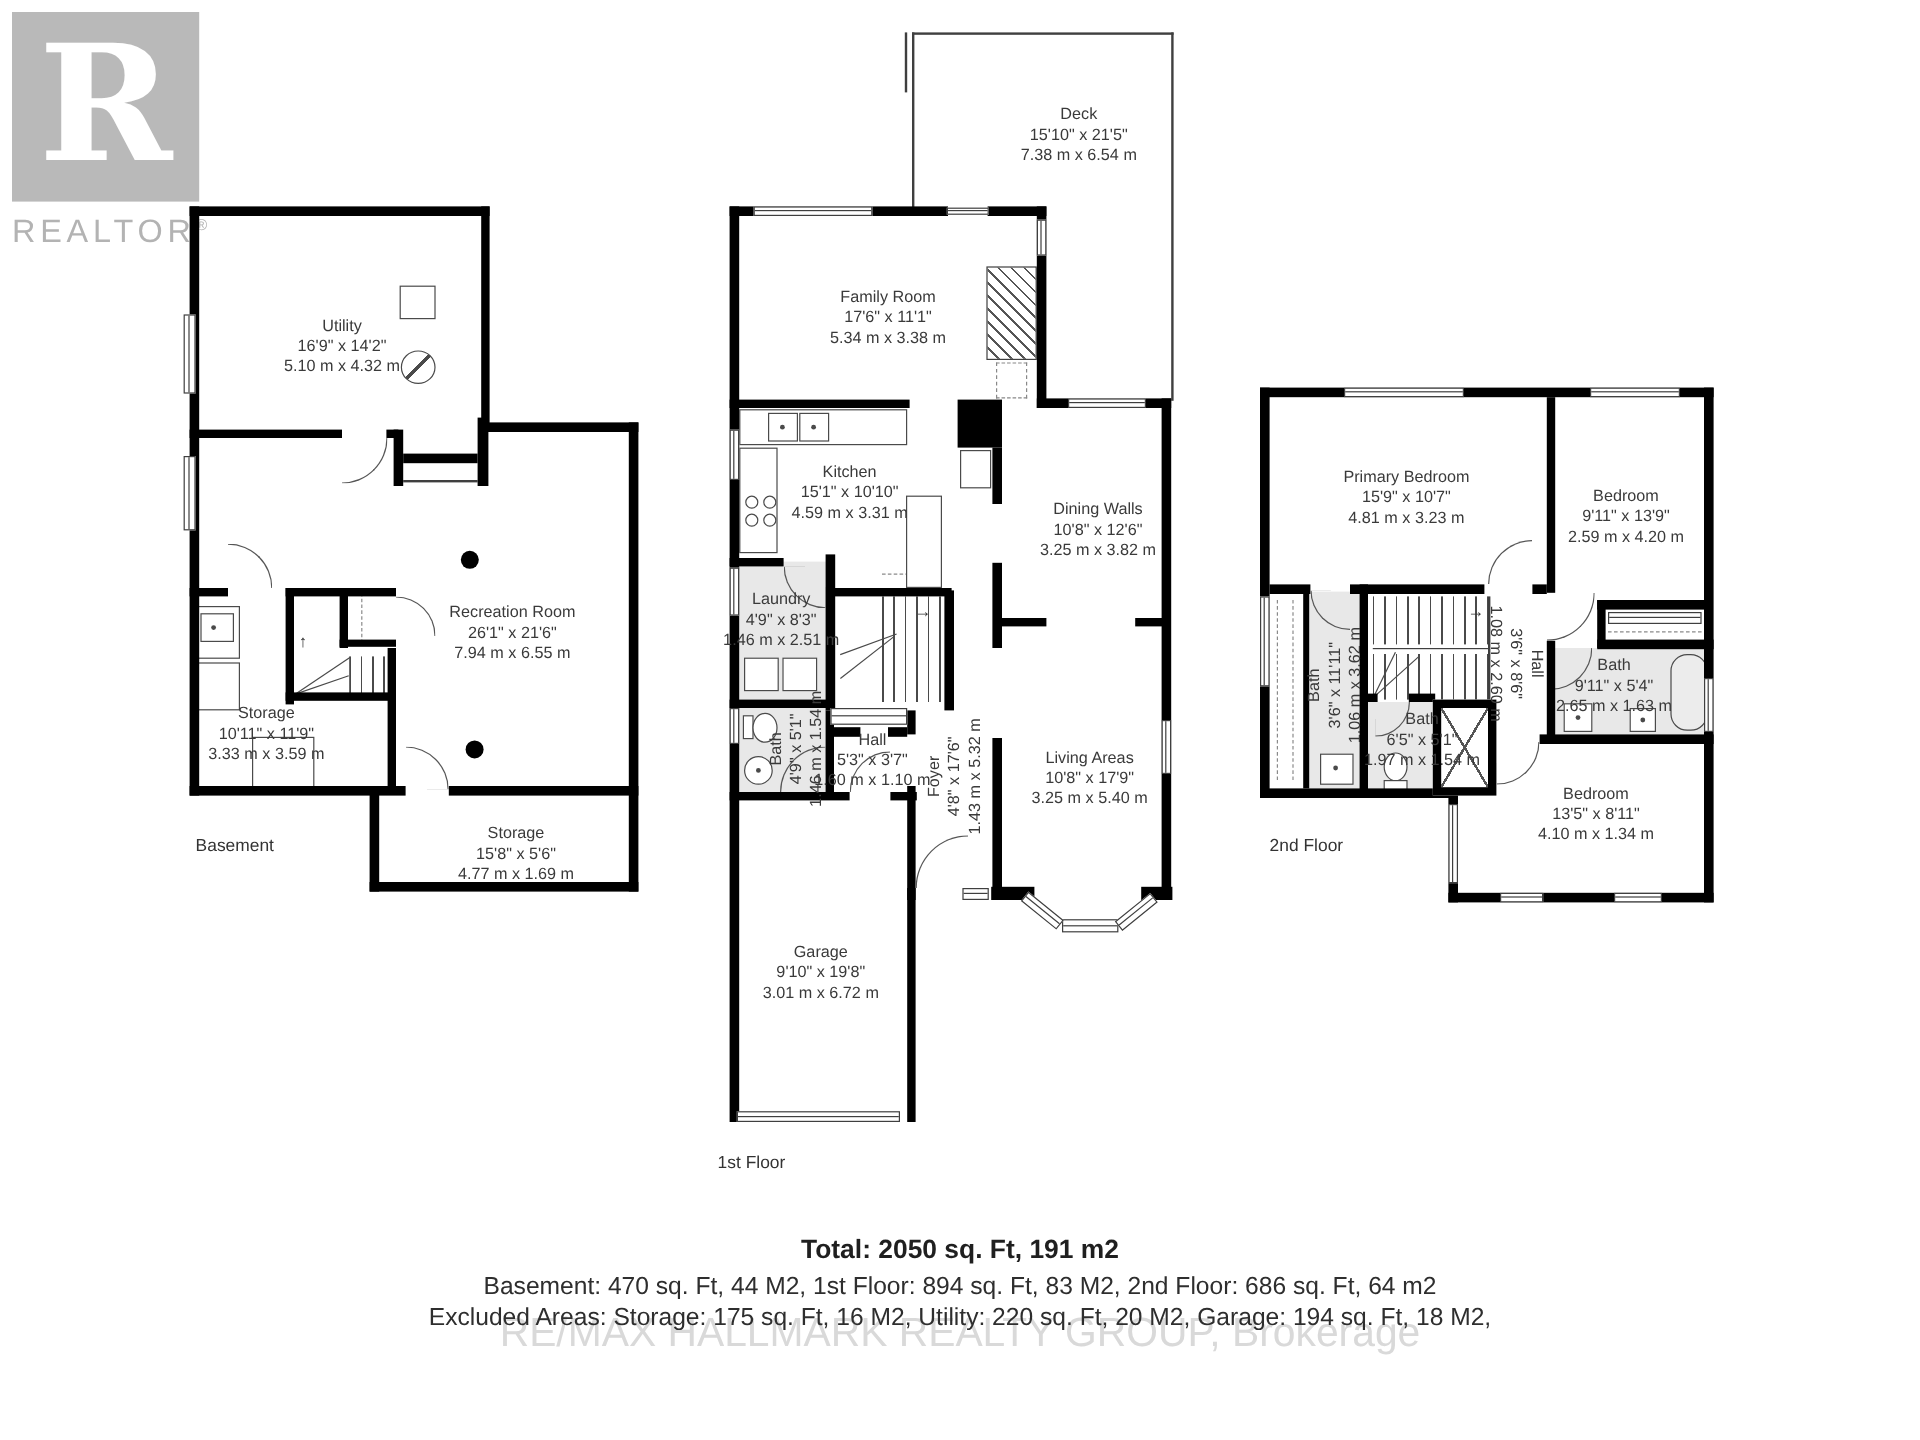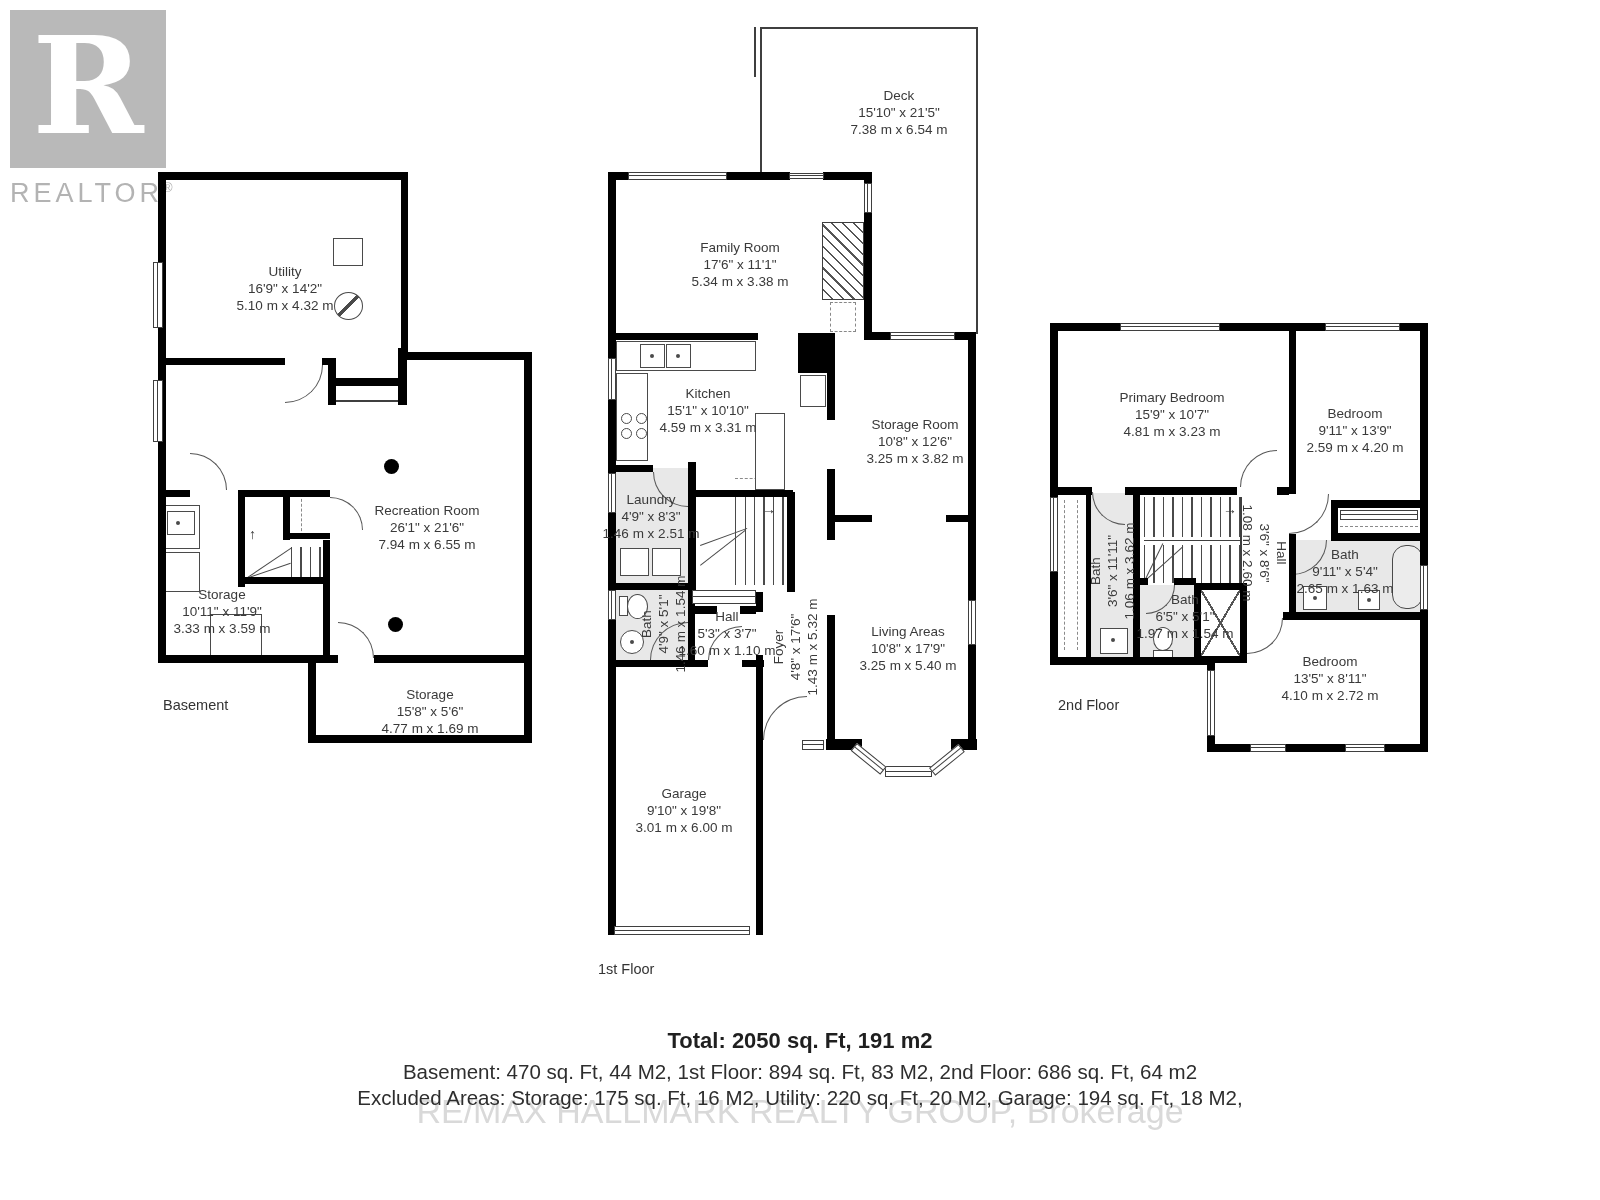--- a/index.html
+++ b/index.html
@@ -241,21 +241,21 @@
       <div>Family Room</div>
       <div>17'6" x 11'1"</div>
       <div>5.34 m x 3.38 m</div>
     </div>
     <div class="lbl" style="left:708px;top:410px">
       <div>Kitchen</div>
       <div>15'1" x 10'10"</div>
       <div>4.59 m x 3.31 m</div>
     </div>
     <div class="lbl" style="left:915px;top:441px">
-      <div>Storage Room</div>
+      <div>Dining Walls</div>
       <div>10'8" x 12'6"</div>
       <div>3.25 m x 3.82 m</div>
     </div>
     <div class="lbl" style="left:651px;top:516px">
       <div>Laundry</div>
       <div>4'9" x 8'3"</div>
       <div>1.46 m x 2.51 m</div>
     </div>
     <div class="lbl vlbl" style="left:663px;top:624px">
       <div>Bath</div>
@@ -273,21 +273,21 @@
       <div>1.43 m x 5.32 m</div>
     </div>
     <div class="lbl" style="left:908px;top:648px">
       <div>Living Areas</div>
       <div>10'8" x 17'9"</div>
       <div>3.25 m x 5.40 m</div>
     </div>
     <div class="lbl" style="left:684px;top:810px">
       <div>Garage</div>
       <div>9'10" x 19'8"</div>
-      <div>3.01 m x 6.00 m</div>
+      <div>3.01 m x 6.72 m</div>
     </div>
     <div class="ftitle" style="left:598px;top:961px">1st Floor</div>
   </div>
 
   <div class="floor">
 
     <div class="g" style="left:1090px;top:493px;width:45px;height:164px"></div>
     <div class="g" style="left:1140px;top:585px;width:54px;height:74px"></div>
     <div class="g" style="left:1291px;top:540px;width:129px;height:72px"></div>
 
@@ -376,21 +376,21 @@
       <div>1.97 m x 1.54 m</div>
     </div>
     <div class="lbl" style="left:1345px;top:571px">
       <div>Bath</div>
       <div>9'11" x 5'4"</div>
       <div>2.65 m x 1.63 m</div>
     </div>
     <div class="lbl" style="left:1330px;top:678px">
       <div>Bedroom</div>
       <div>13'5" x 8'11"</div>
-      <div>4.10 m x 2.72 m</div>
+      <div>4.10 m x 1.34 m</div>
     </div>
     <div class="ftitle" style="left:1058px;top:697px">2nd Floor</div>
   </div>
 
   <div class="summary">
     <div class="wm">RE/MAX HALLMARK REALTY GROUP, Brokerage</div>
     <div class="s-total">Total: 2050 sq. Ft, 191 m2</div>
     <div class="s-line">Basement: 470 sq. Ft, 44 M2, 1st Floor: 894 sq. Ft, 83 M2, 2nd Floor: 686 sq. Ft, 64 m2</div>
     <div class="s-line">Excluded Areas: Storage: 175 sq. Ft, 16 M2, Utility: 220 sq. Ft, 20 M2, Garage: 194 sq. Ft, 18 M2,</div>
   </div>

